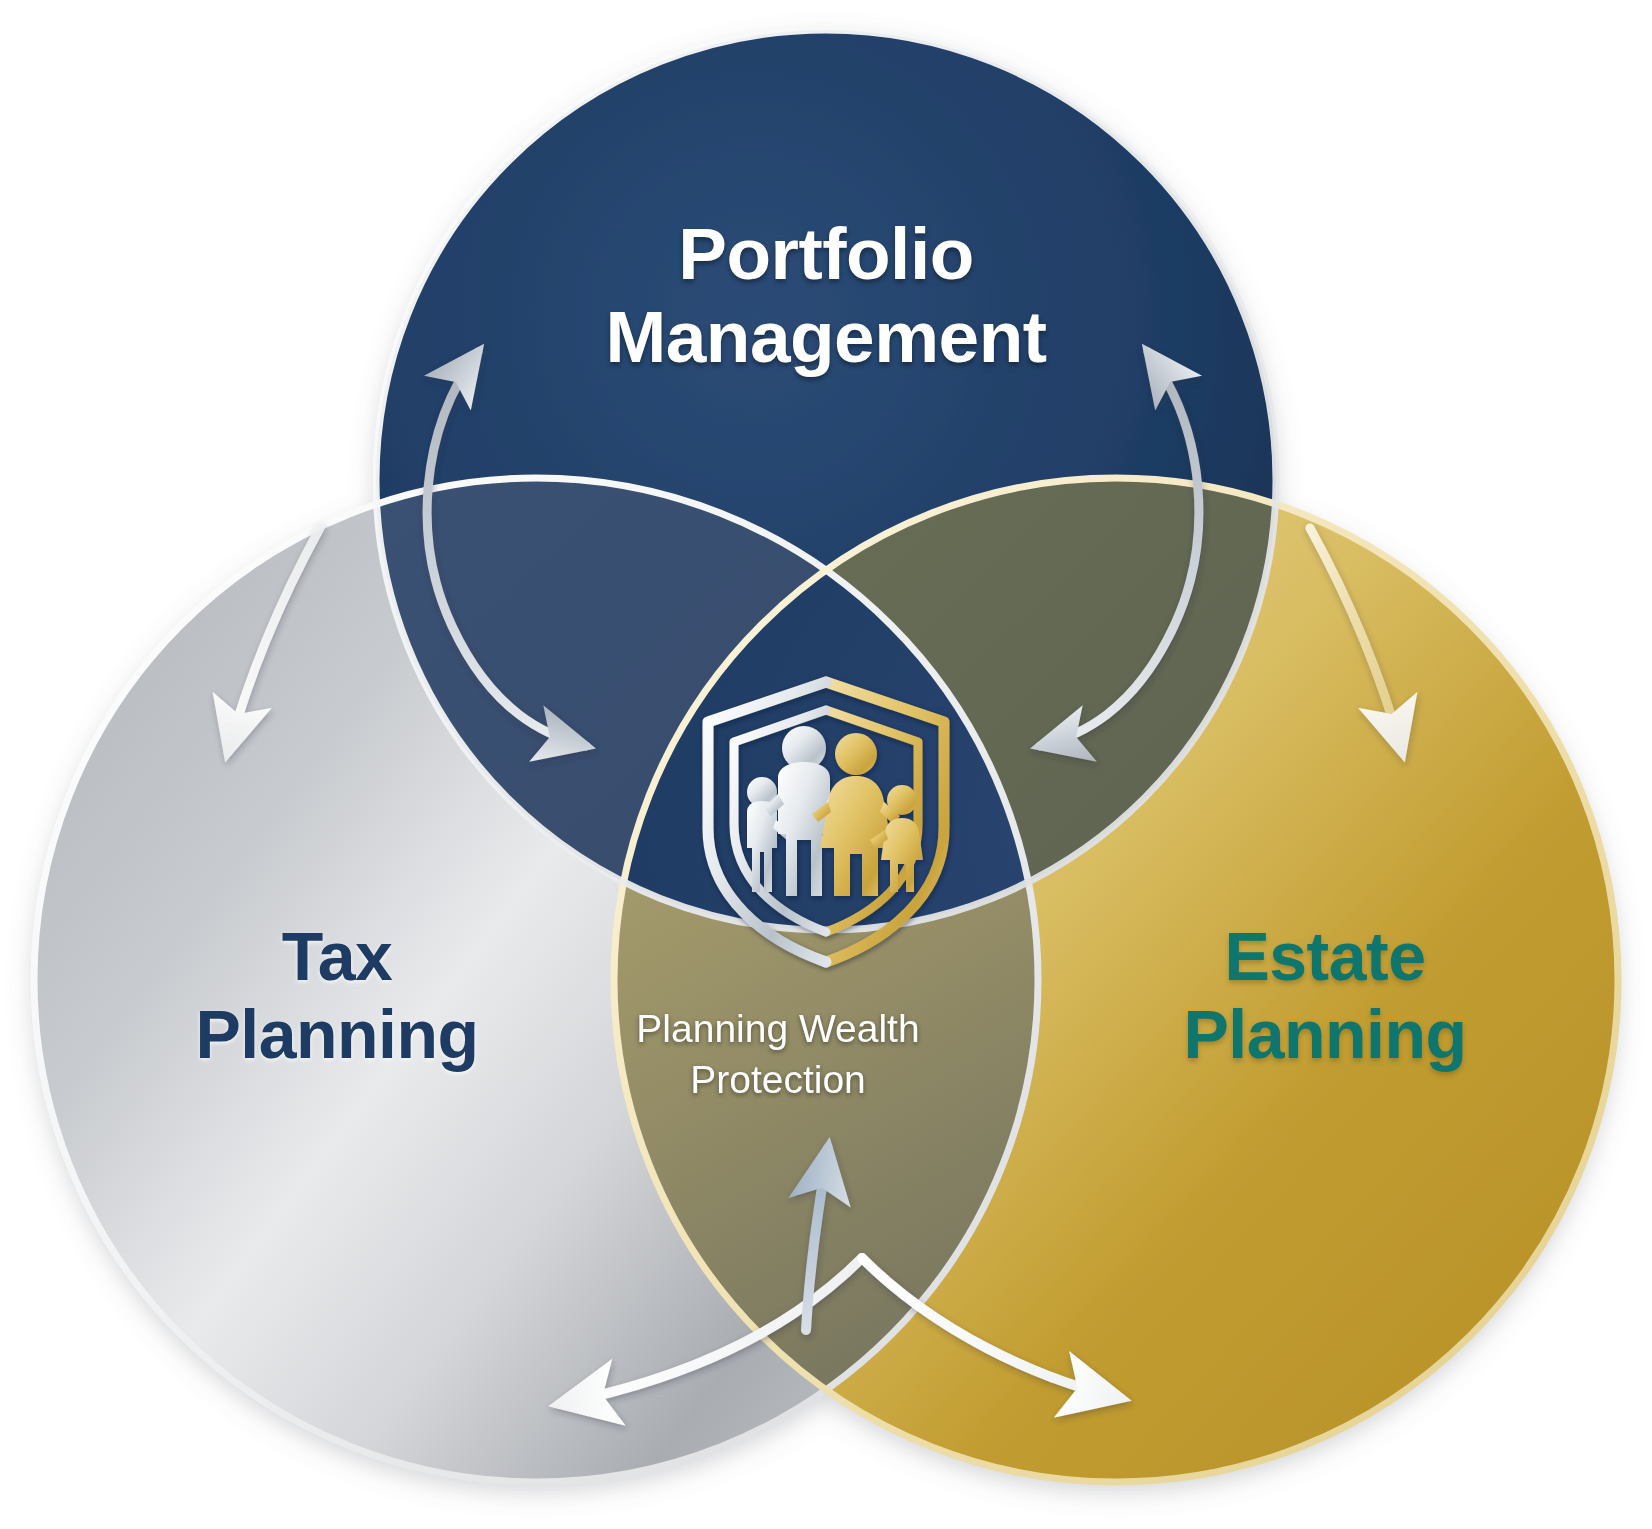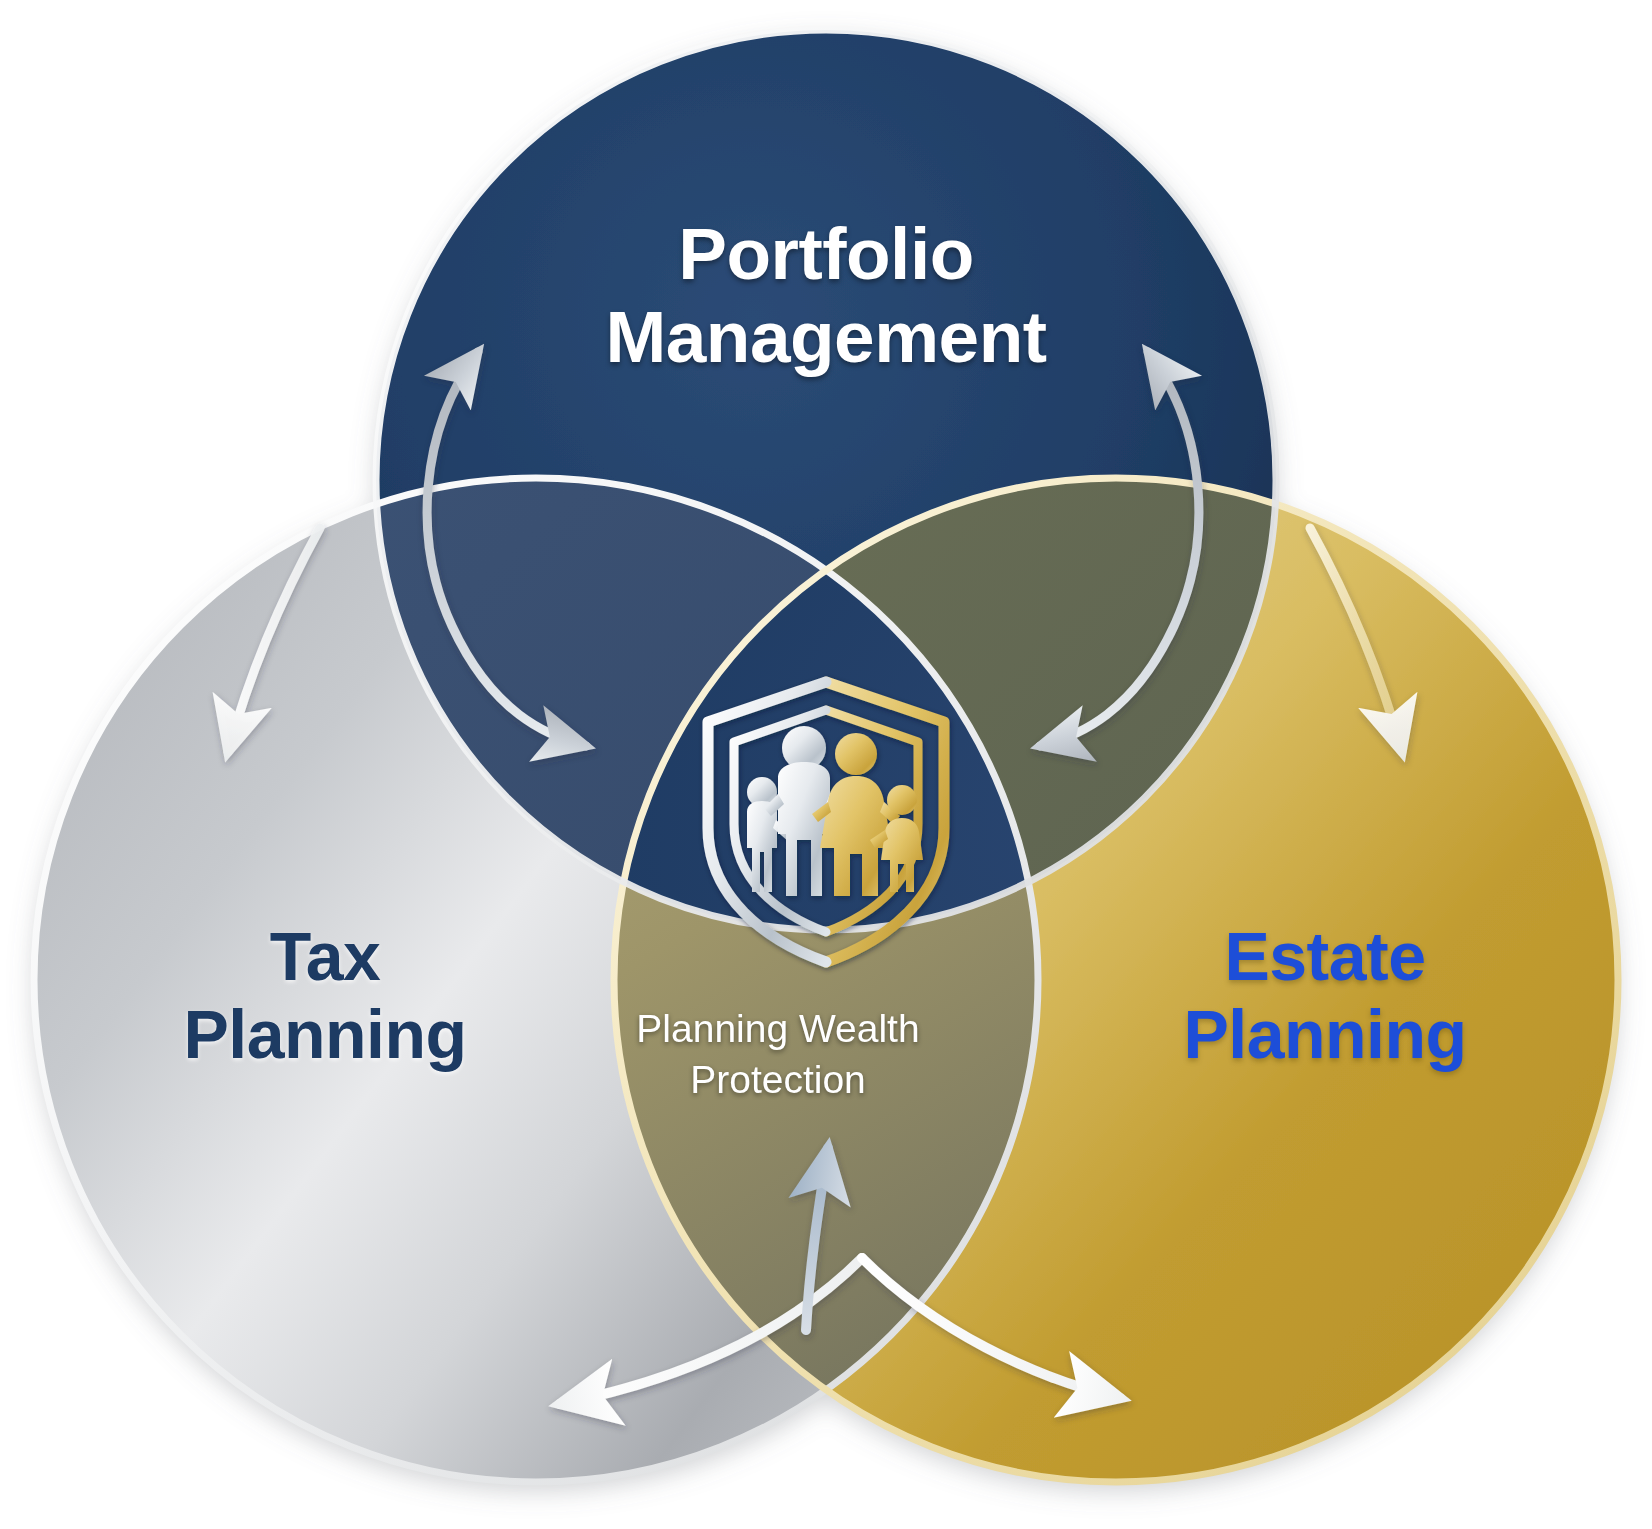--- a/index.html
+++ b/index.html
@@ -45,34 +45,34 @@
   #label-portfolio {
     left: 506px;
     top: 212px;
     width: 640px;
     font-size: 73px;
     color: #ffffff;
     text-shadow: 0 3px 5px rgba(0,0,0,0.38);
     letter-spacing: -0.5px;
   }
   #label-tax {
-    left: 90px;
+    left: 102px;
     top: 918px;
     width: 470px;
     font-size: 68px;
     color: #1d3b63;
     text-shadow: 0 2px 4px rgba(255,255,255,0.75);
     letter-spacing: -0.5px;
   }
   #label-estate {
     left: 1085px;
     top: 918px;
     width: 480px;
     font-size: 68px;
-    color: #1d4ed8;
+    color: #0f766e;
     text-shadow: 0 3px 5px rgba(90,70,10,0.35);
     letter-spacing: -0.5px;
   }
   #label-center {
     left: 578px;
     top: 1004px;
     width: 400px;
     font-size: 39px;
     font-weight: normal;
     color: #ffffff;

